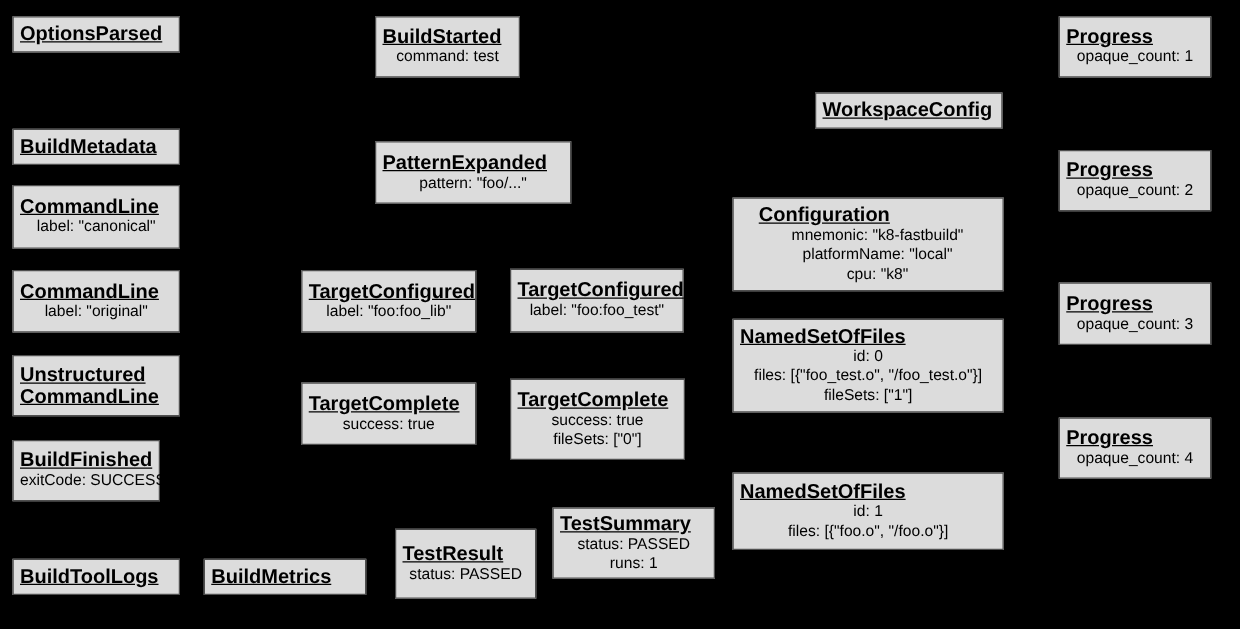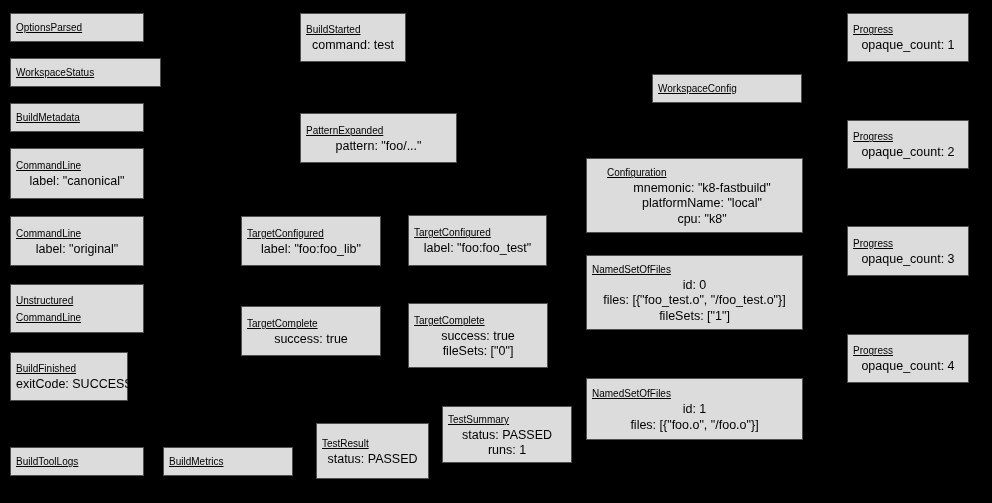--- a/index.html
+++ b/index.html
@@ -16,44 +16,41 @@
     box-sizing: border-box;
     background: #dcdcdc;
     border: 1px solid #4f4f4f;
     color: #000000;
     display: flex;
     flex-direction: column;
     justify-content: center;
     padding: 2px 5px;
   }
   .node-title {
-    font-weight: normal;
+    font-weight: bold;
     text-decoration: underline;
-    font-size: 10px;
+    font-size: 16px;
     line-height: 17px;
   }
   .node-attr {
     font-size: 12.5px;
     line-height: 15.2px;
     white-space: nowrap;
     text-align: center;
   }
 </style>
 </head>
 <body>
 
 <div class="canvas">
 
   <div class="node" style="left:10px; top:13px; width:134px; height:29px;">
     <div class="node-title">OptionsParsed</div>
   </div>
 
-  <div class="node" style="left:10px; top:58px; width:151px; height:29px;">
-    <div class="node-title">WorkspaceStatus</div>
-  </div>
 
   <div class="node" style="left:10px; top:103px; width:134px; height:29px;">
     <div class="node-title">BuildMetadata</div>
   </div>
 
   <div class="node" style="left:10px; top:148px; width:134px; height:51px;">
     <div class="node-title">CommandLine</div>
     <div class="node-attr">label: "canonical"</div>
   </div>
 
@@ -72,21 +69,21 @@
   </div>
 
   <div class="node" style="left:10px; top:447px; width:134px; height:29px;">
     <div class="node-title">BuildToolLogs</div>
   </div>
 
   <div class="node" style="left:163px; top:447px; width:130px; height:29px;">
     <div class="node-title">BuildMetrics</div>
   </div>
 
-  <div class="node" style="left:300px; top:13px; width:106px; height:49px;">
+  <div class="node" style="left:300px; top:13px; width:116px; height:49px;">
     <div class="node-title">BuildStarted</div>
     <div class="node-attr">command: test</div>
   </div>
 
   <div class="node" style="left:300px; top:113px; width:157px; height:50px;">
     <div class="node-title">PatternExpanded</div>
     <div class="node-attr">pattern: "foo/..."</div>
   </div>
 
   <div class="node" style="left:241px; top:216px; width:140px; height:50px;">

